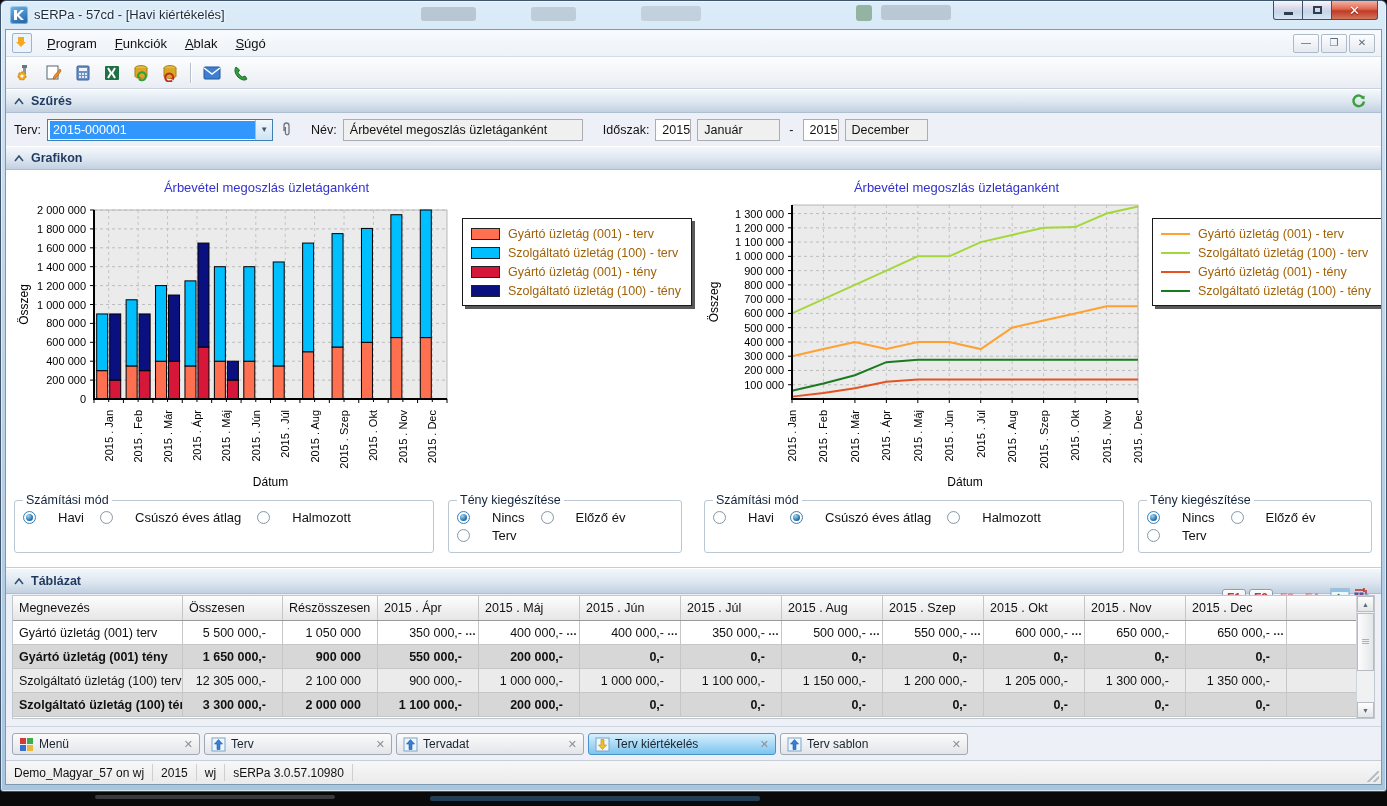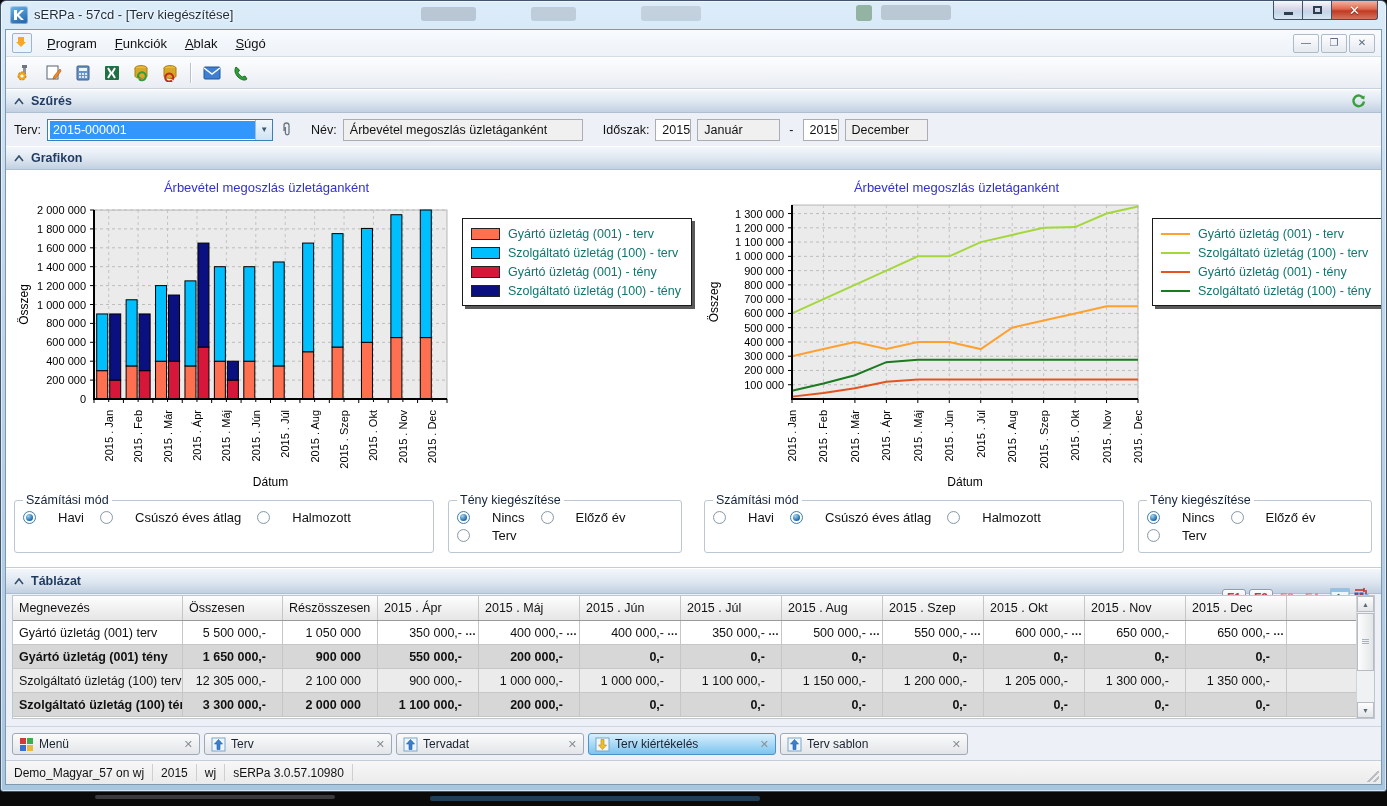--- a/index.html
+++ b/index.html
@@ -70,21 +70,21 @@
   .charts{flex:0 0 393px;background:#fff;border-bottom:1px solid #c5ced8;display:flex;padding-top:4px;}
   .chart-block{position:relative;width:676px;flex:0 0 676px;}
   .chart-block.right{margin-left:14px;}
   .chart-title{width:445px;margin-left:8px;text-align:center;color:#3232cd;font-size:13px;padding:6px 0 0 60px;box-sizing:border-box;}
   .chart-svg{display:block;margin-left:8px;}
   .legend{position:absolute;left:456px;top:44px;background:#fff;border:1px solid #1a1a1a;
           box-shadow:3px 3px 0 rgba(0,0,0,.65);padding:5px 10px 5px 8px;}
   .leg-row{display:flex;align-items:center;height:19px;white-space:nowrap;}
   .leg-box{width:29px;height:12px;border:1px solid #222;margin-right:8px;box-sizing:border-box;}
   .leg-line{width:29px;height:2px;margin-right:8px;}
-  .leg-label{font-size:12.5px;color:#0f766e;}
+  .leg-label{font-size:12.5px;color:#a16207;}
   .radio-row{display:flex;gap:14px;margin:2px 0 0 8px;}
   fieldset{border:1px solid #bcc7d4;border-radius:3px;margin:0;padding:3px 10px 6px 8px;}
   fieldset legend{font-size:12.5px;color:#13233c;padding:0 3px;}
   .radio-opt{display:inline-flex;align-items:center;margin-right:16px;font-size:13px;color:#111;gap:17px;}
   .rb{width:13px;height:13px;border-radius:50%;border:1px solid #8a9aa8;background:radial-gradient(#fff 55%,#dfe6ec);
       margin-right:5px;box-sizing:border-box;position:relative;}
   .rb.sel{border-color:#3c7fb1;}
   .rb.sel:after{content:"";position:absolute;left:2px;top:2px;width:7px;height:7px;border-radius:50%;
       background:radial-gradient(circle at 35% 30%,#9fd8ef,#1f66a8 70%);}
   
@@ -143,21 +143,21 @@
       <div class="blob" style="left:420px;top:6px;width:55px;height:14px;background:rgba(105,115,125,.30);"></div>
       <div class="blob" style="left:530px;top:6px;width:45px;height:14px;background:rgba(105,115,125,.25);"></div>
       <div class="blob" style="left:640px;top:5px;width:60px;height:15px;background:rgba(110,120,130,.22);"></div>
       <div class="blob" style="left:855px;top:4px;width:16px;height:16px;background:rgba(60,110,60,.45);"></div>
       <div class="blob" style="left:880px;top:4px;width:70px;height:15px;background:rgba(100,110,120,.28);"></div>
       <div class="app-icon">
         <svg width="14" height="14" viewBox="0 0 14 14">
             <path d="M2 2 L5 2 L5 6 L9 2 L12 2 L7 7 L12 12 L9 12 L5 8 L5 12 L2 12 Z" fill="#fff"></path>
           </svg>
       </div>
-      <span class="win-title">sERPa - 57cd - [Terv kiegészítése]</span>
+      <span class="win-title">sERPa - 57cd - [Havi kiértékelés]</span>
       <div class="caption-buttons">
         <div class="cap-btn min">
             <div class="glyph-min"></div>
           </div>
         <div class="cap-btn max">
             <div class="glyph-max"></div>
           </div>
         <div class="cap-btn close">
             <span class="glyph-x">✕</span>
           </div>

